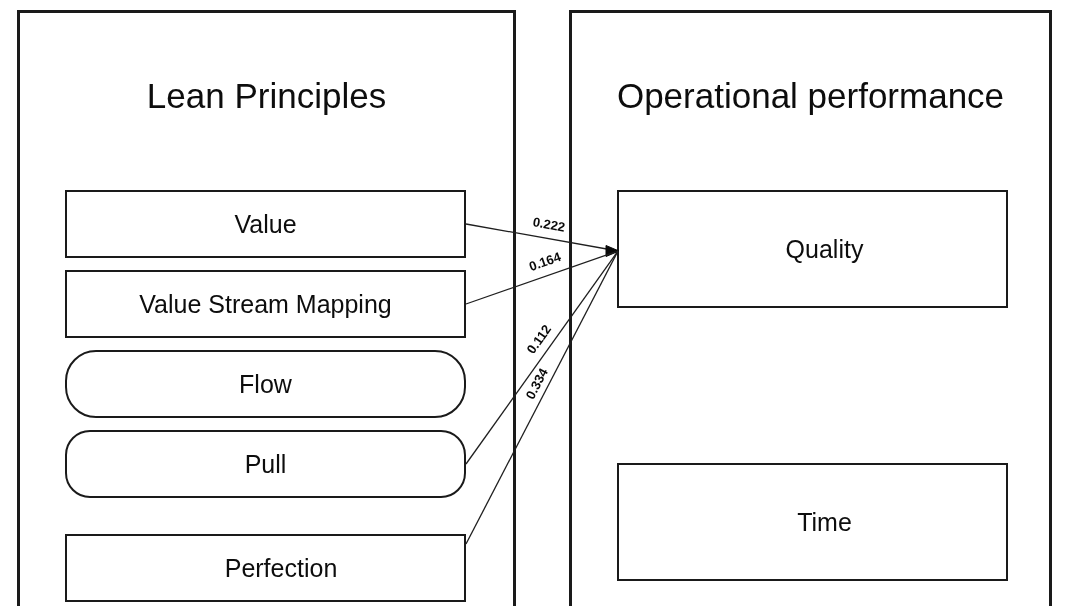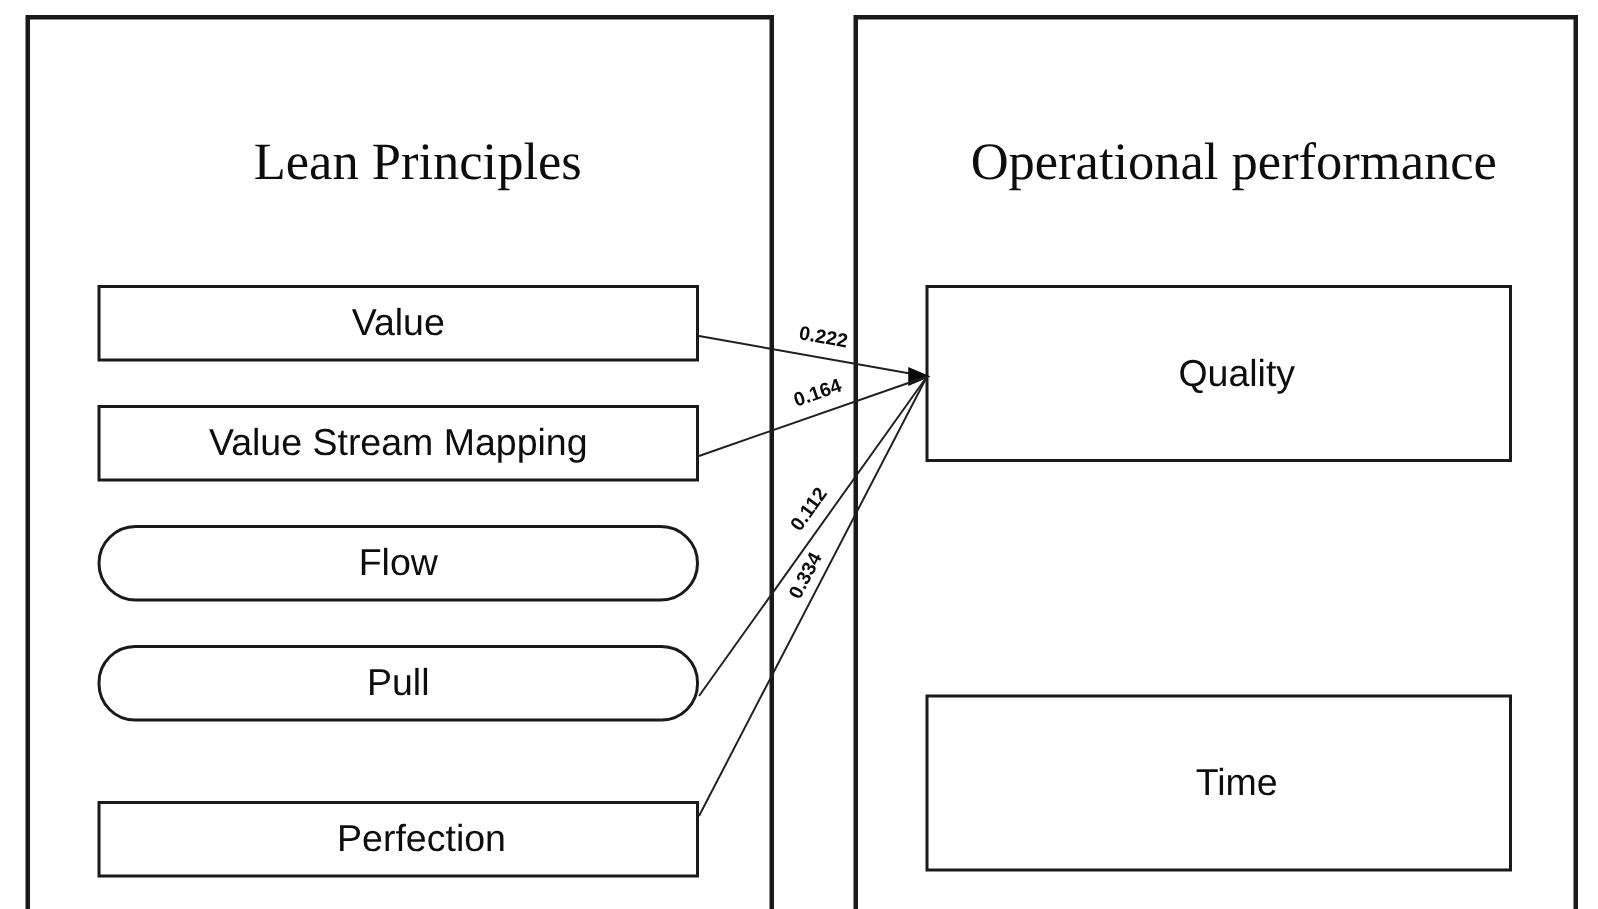--- a/index.html
+++ b/index.html
@@ -26,41 +26,40 @@
     background: #ffffff;
     box-sizing: border-box;
   }
   .panel.left  { left: 17px;  width: 499px; }
   .panel.right { left: 569px; width: 483px; }
   .panel-title {
     position: absolute;
     top: 62px;
     left: 0;
     width: 100%;
-    margin: 12px;
+    margin: 0;
     text-align: center;
     font-size: 35px;
     font-weight: 400;
     line-height: 1.2;
     color: #0d0d0d;
-    font-family: Liberation Serif, serif;
   }
   .node-box {
     position: absolute;
     border: 2px solid #1a1a1a;
     background: #ffffff;
     box-sizing: border-box;
     display: flex;
     align-items: center;
     justify-content: center;
     font-size: 25px;
     color: #0d0d0d;
   }
   
-  .panel.left .node-box  { left: 45px; width: 401px; height: 51px; }
+  .panel.left .node-box  { left: 45px; width: 401px; height: 68px; }
   #src-0 { top: 177px; }
   #src-1 { top: 257px; }
   #src-2 { top: 337px; border-radius: 31px; }
   #src-3 { top: 417px; border-radius: 25px; }
   #src-4 { top: 521px; padding-left: 31px; }
   
   .panel.right .node-box { left: 45px; width: 391px; height: 118px; padding-left: 24px; }
   #dst-0 { top: 177px; }
   #dst-1 { top: 310px; }
   #dst-2 { top: 450px; }

